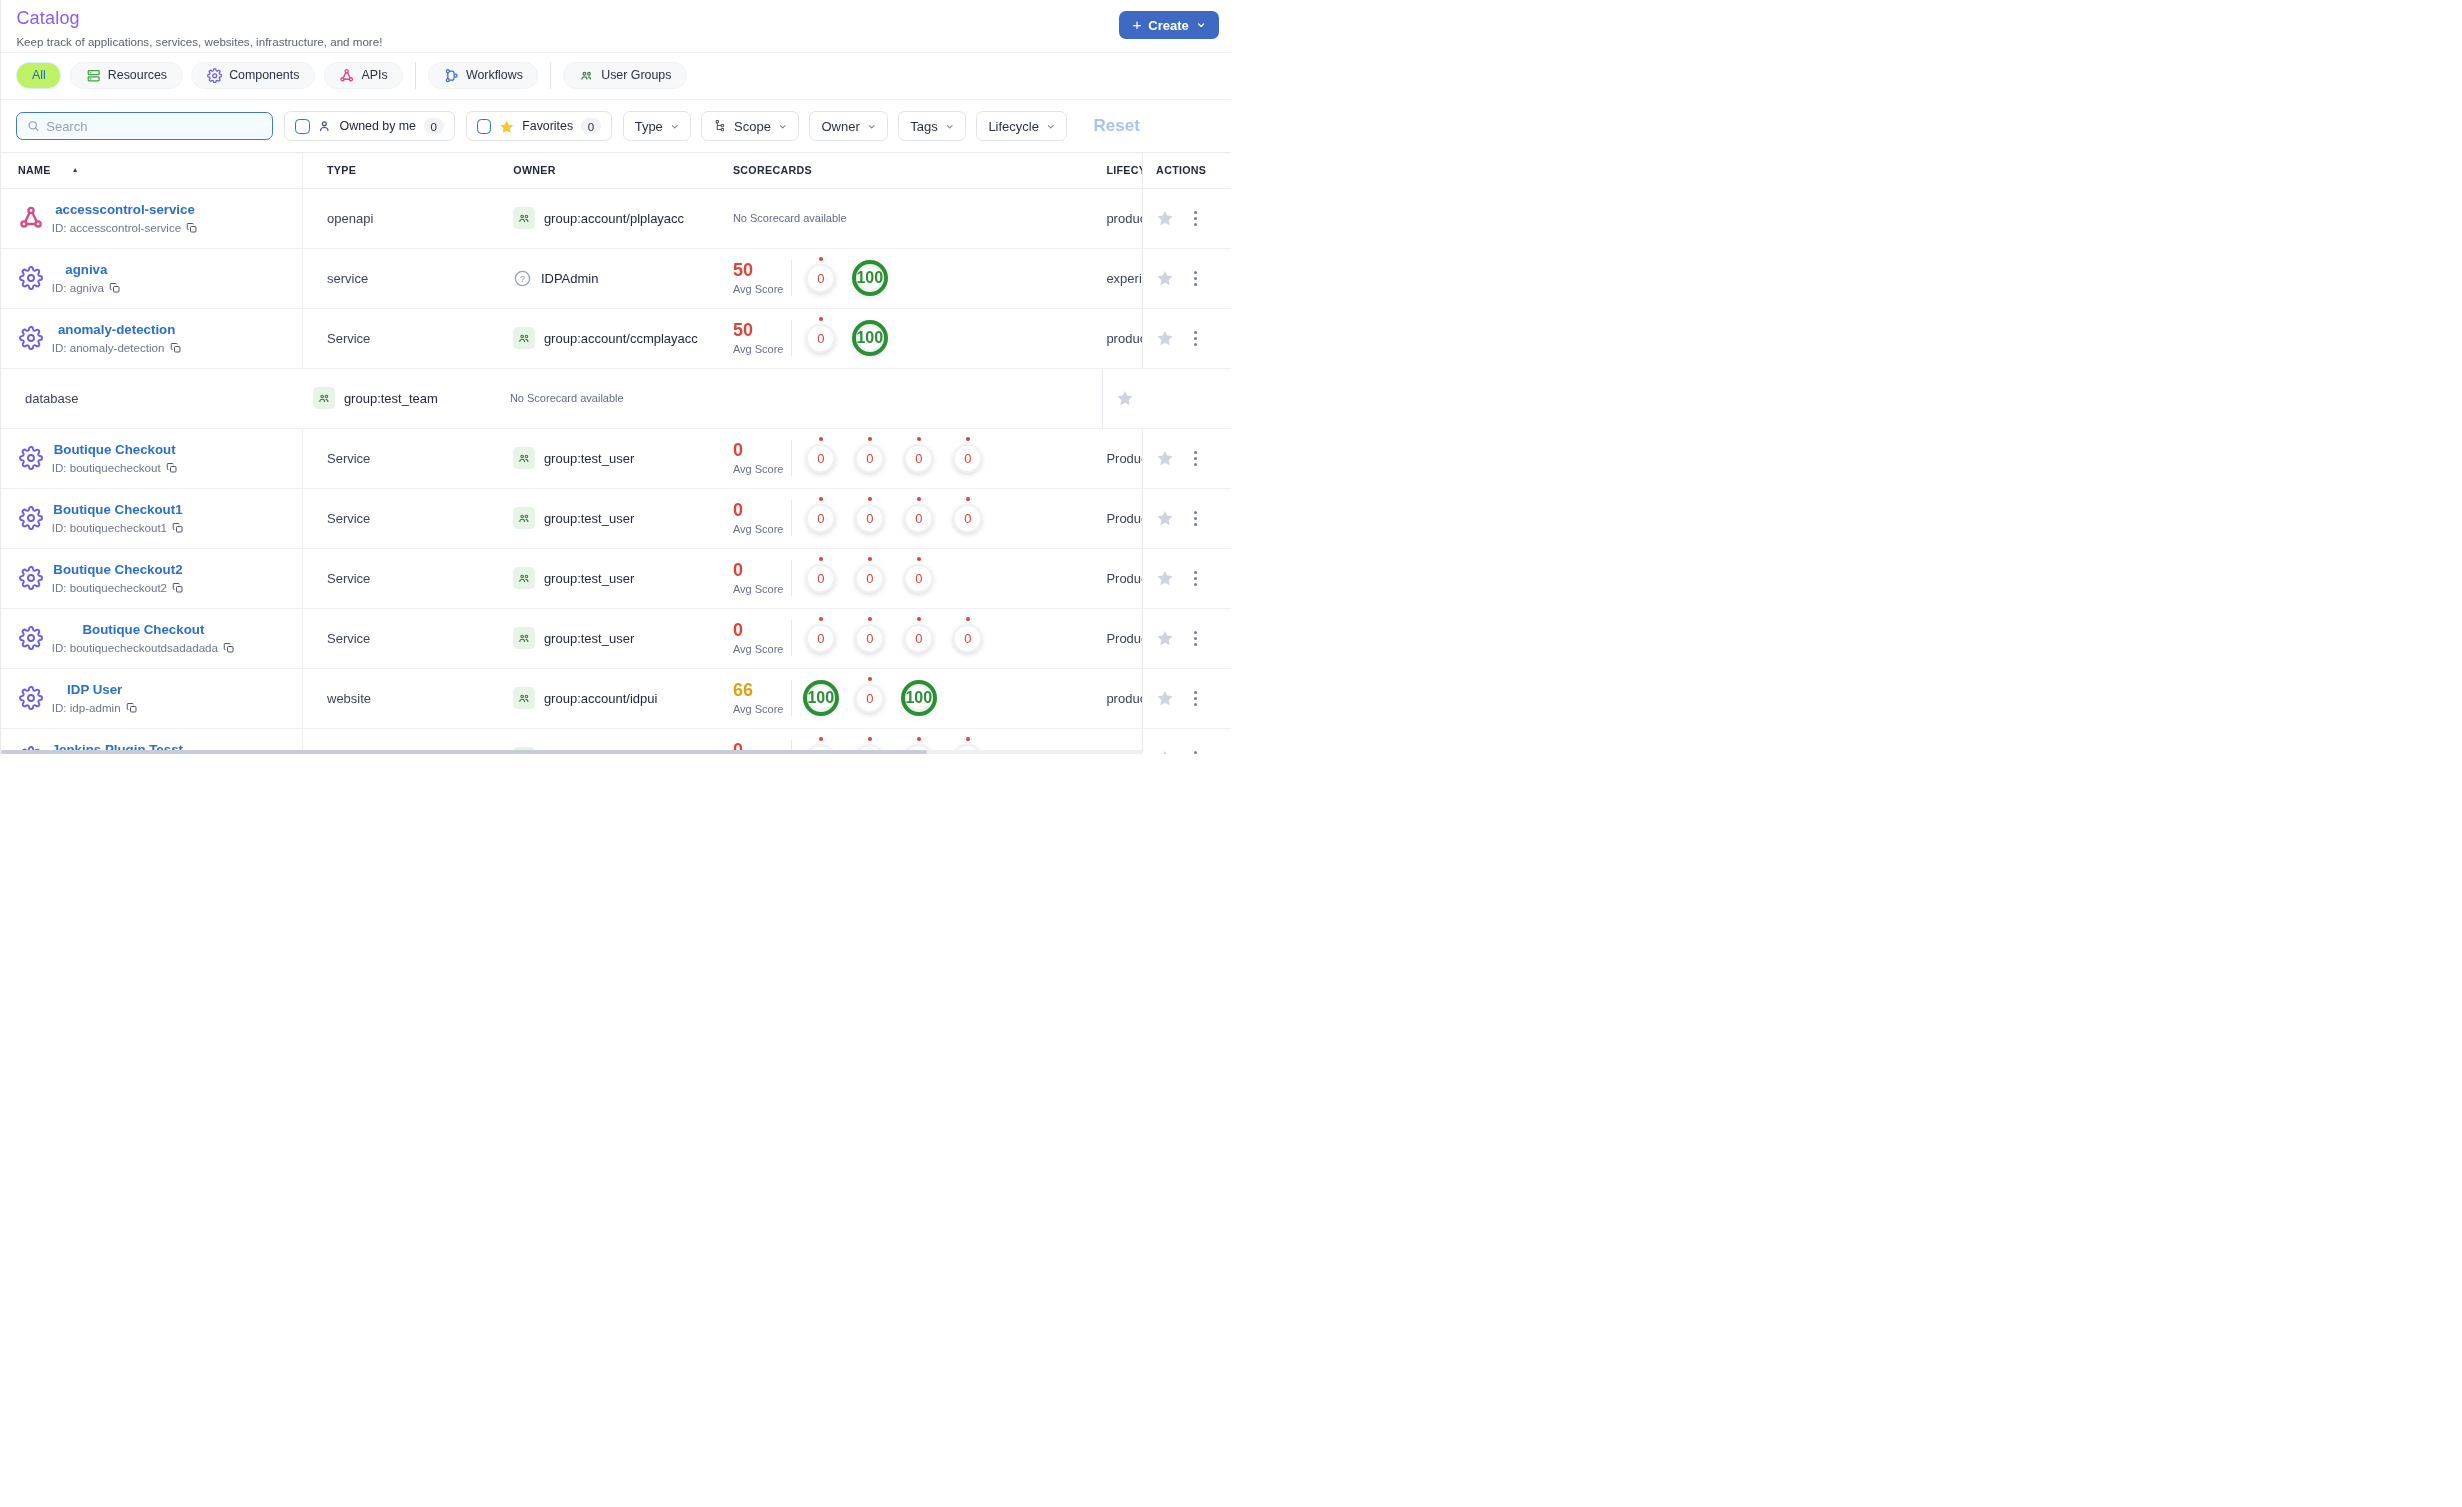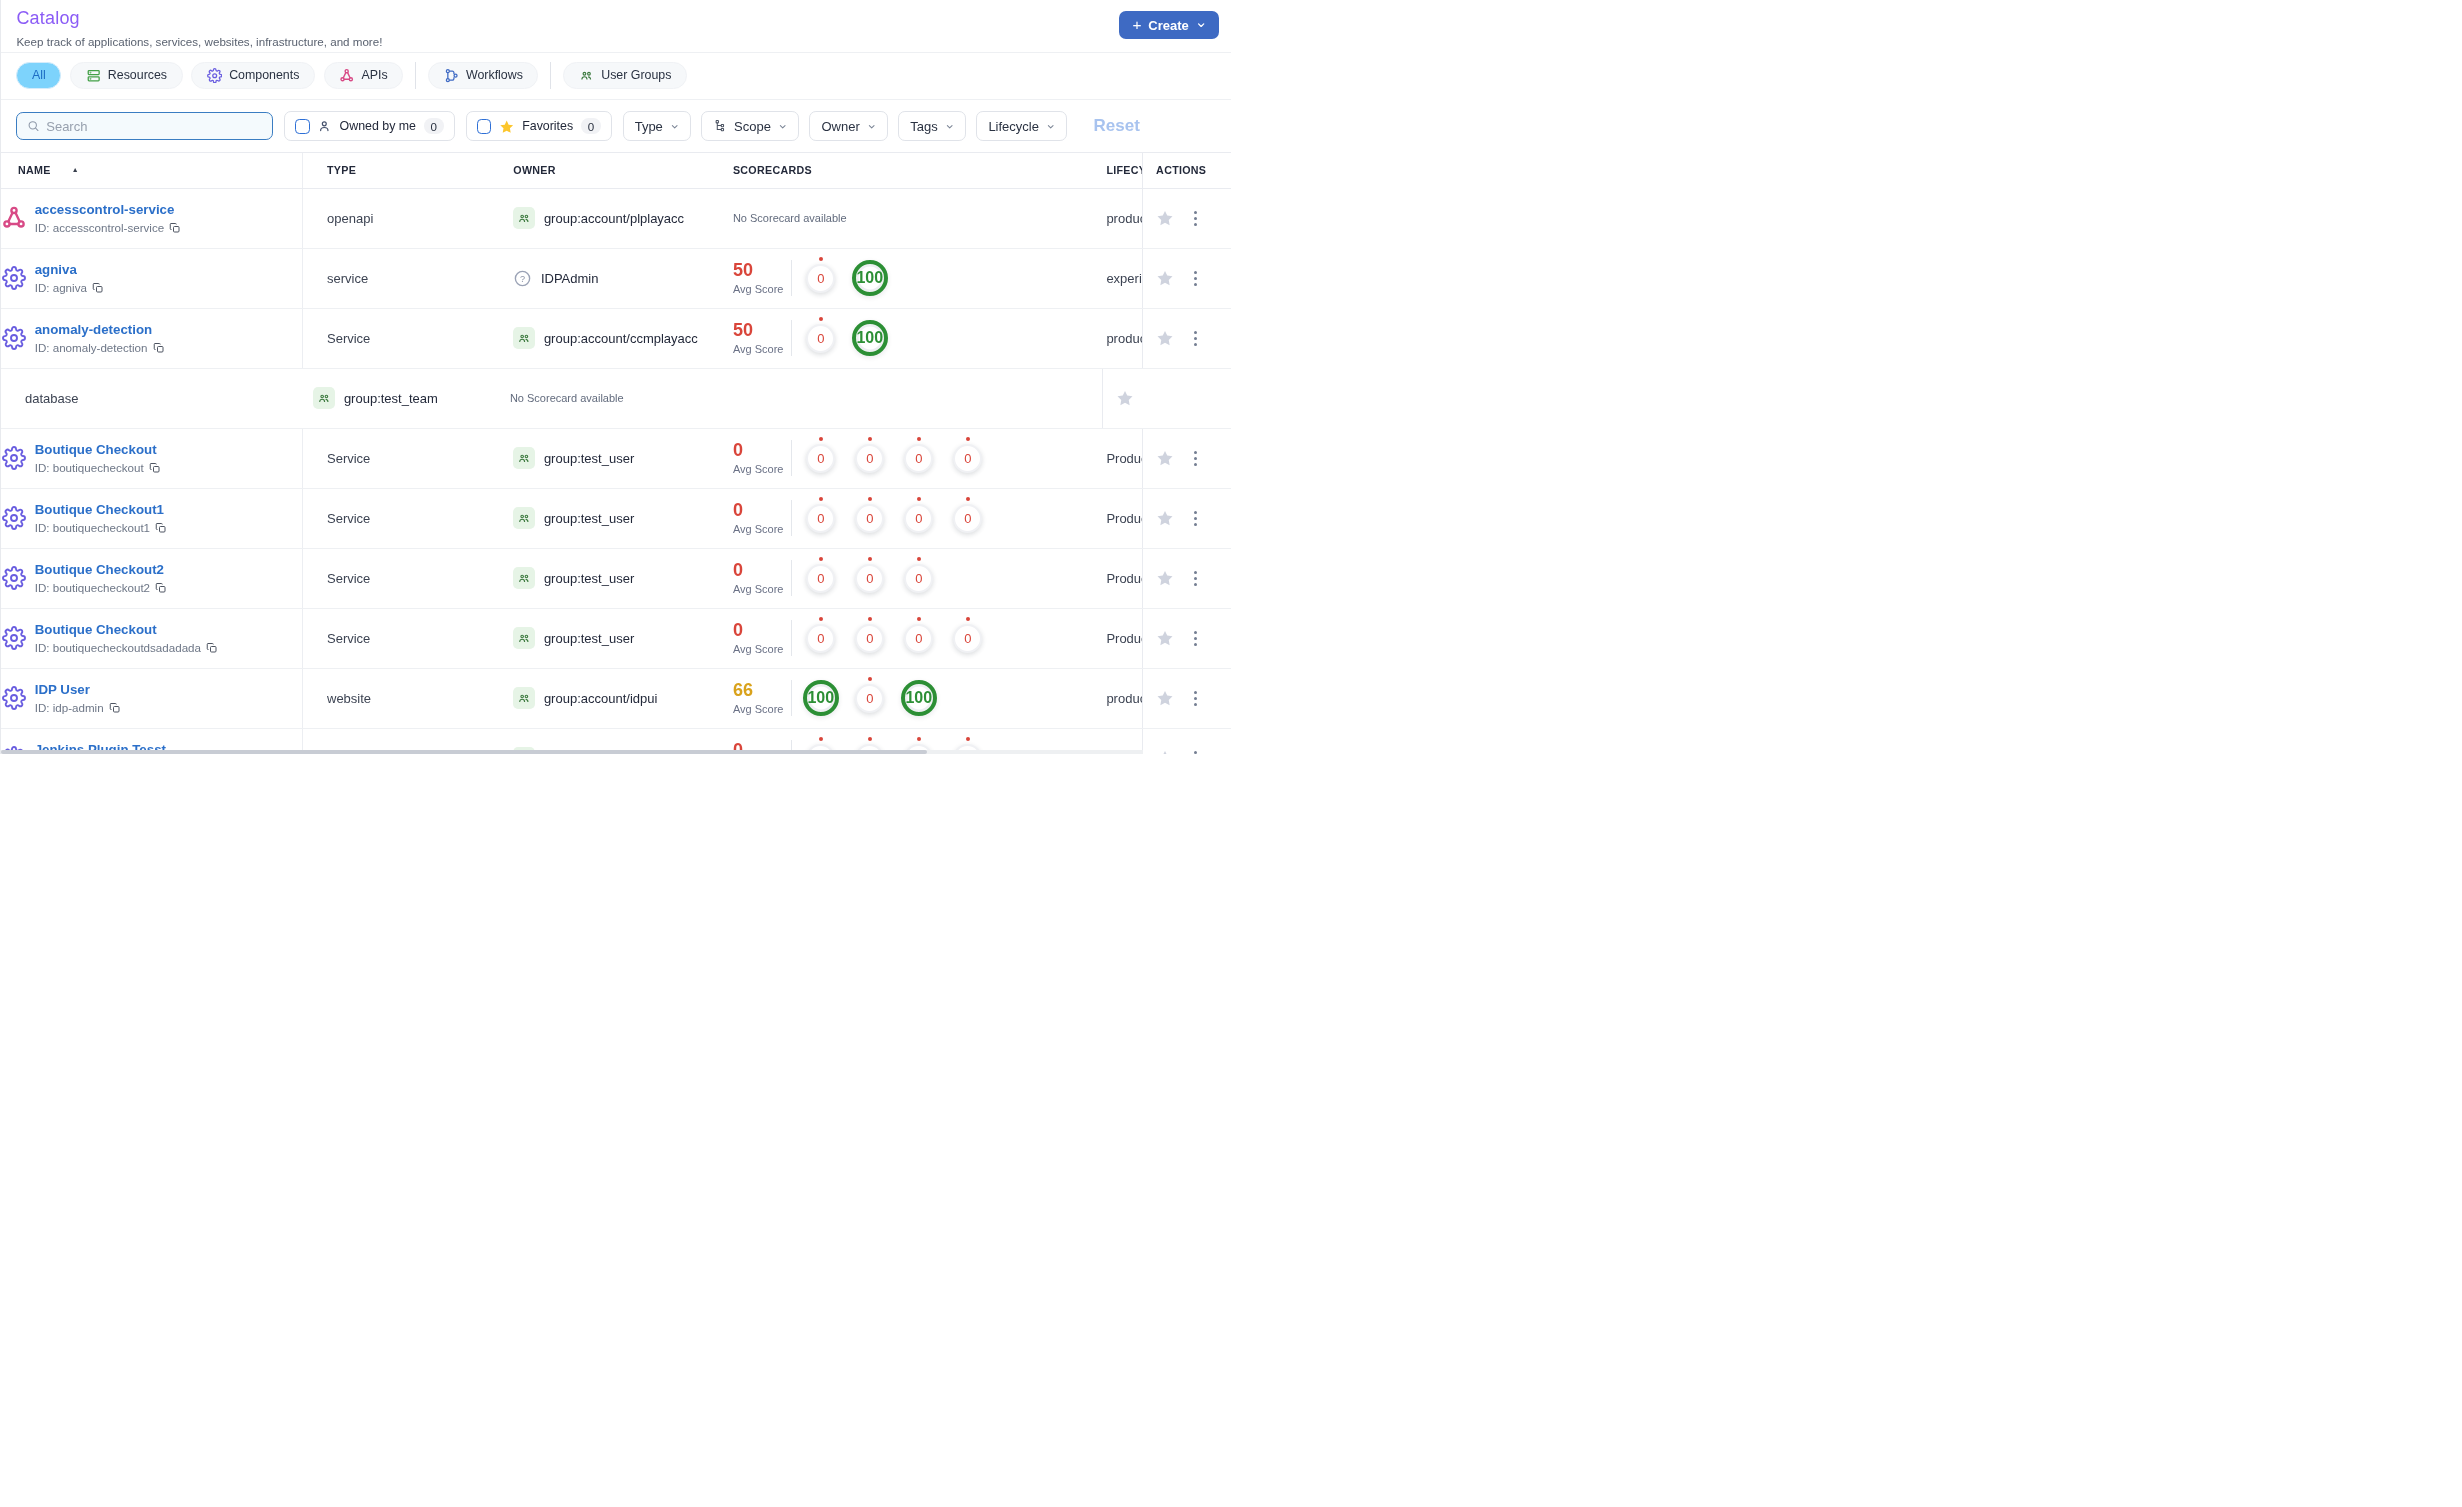--- a/index.html
+++ b/index.html
@@ -14,21 +14,21 @@
   .create-btn { display:flex; align-items:center; gap:6.9px; height:28px; margin-top:3.4px; padding:0 13px;
     background:var(--primary_button,#3e6ac3); color:#fff; border:none; border-radius:6.9px; font-size:13px; font-weight:600; cursor:pointer;
     font-family:inherit; }
   .create-btn .plus { font-size:15.4px; font-weight:400; line-height:1; margin-top:-0.9px; }
   .create-btn svg { display:block; }
 
   
   .tabs-row { display:flex; align-items:center; gap:8.6px; padding:8.6px 15.4px 10.3px; border-bottom:0.9px solid #eef0f3; }
   .tab { display:flex; align-items:center; gap:6.9px; height:26.6px; padding:0 14.6px; border-radius:13.7px;
     background:#f6f8fa; border:0.9px solid #f0f2f5; font-size:12.4px; color:#2a3242; cursor:pointer; white-space:nowrap; }
-  .tab.selected { background:#7dd3fc; border-color:#d5ecfb; color:#1d6dc4; font-weight:500; }
+  .tab.selected { background:#bef264; border-color:#d5ecfb; color:#1d6dc4; font-weight:500; }
   .tab svg { display:block; }
   .tab-divider { width:0.9px; height:27.4px; background:#e0e3e9; margin:0 3.4px; }
 
   
   .filter-row { display:flex; align-items:center; gap:10.3px; padding:11px 15.4px 10.3px; }
   .search-box { display:flex; align-items:center; gap:6.9px; width:257px; height:28px; padding:0 9.4px;
     border:1.3px solid #3a7dc2; border-radius:6.9px; background:#f4fafd; }
   .search-box input { border:none; outline:none; background:transparent; font-size:13px; color:#2a3242; width:100%; font-family:inherit; }
   .search-box input::placeholder { color:#97a0ae; }
   .chip { display:flex; align-items:center; gap:7.7px; height:30px; padding:0 10.3px; border:0.9px solid #e0e3e9; border-radius:6.9px; background:#fff; cursor:pointer; }
@@ -46,21 +46,21 @@
   .th.h-name { padding-left:17px; border-right:0.9px solid #eceef2; gap:21px; }
   .th.h-type { padding-left:24px; }
   .th.h-owner { padding-left:10.3px; }
   .th.h-score { padding-left:6.9px; }
   .th.h-life { padding-left:3.4px; }
   .th.h-actions { padding-left:13px; border-left:0.9px solid #e9ebf0; margin-left:-0.9px; }
   .sort-arrow { font-size:6.9px; color:#39404d; line-height:1; }
 
   .trow { height:60px; border-bottom:0.9px solid #eef0f3; }
   .cell { display:flex; align-items:center; overflow:hidden; }
-  .c-name { border-right:0.9px solid #eceef2; }
+  .c-name { padding-left:17px; border-right:0.9px solid #eceef2;text-align:center; }
   .row-icon { width:26px; height:26px; flex:none; margin-right:7.7px; display:flex; align-items:center; justify-content:center; }
   .row-icon svg { display:none; }
   .name-block { min-width:0; }
   .name-link { font-size:13.3px; font-weight:600; color:var(--link,#2b6fc9); text-decoration:none; display:block; line-height:16.3px; cursor:pointer; }
   .id-line { display:flex; align-items:center; gap:5.1px; margin-top:3.4px; }
   .id-text { font-size:11.6px; color:#6e7787; }
   .copy-btn { display:flex; cursor:pointer; }
   .c-type { padding-left:24px; font-size:13px; color:#3c4352; }
   .c-owner { padding-left:10.3px; gap:8.6px; }
   .owner-chip { width:22px; height:22px; border-radius:5.1px; background:#e6f4e6; display:none; align-items:center; justify-content:center; flex:none; }

